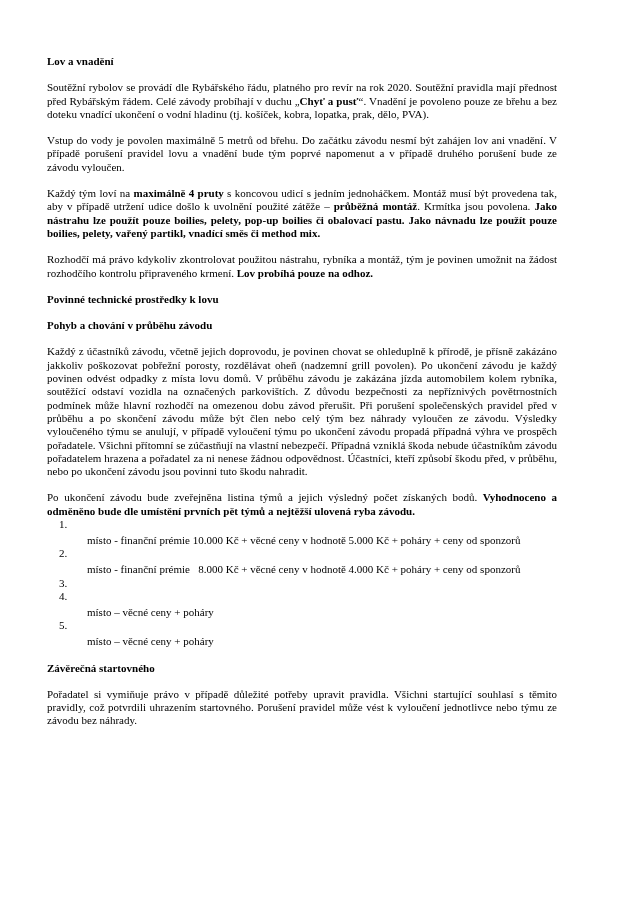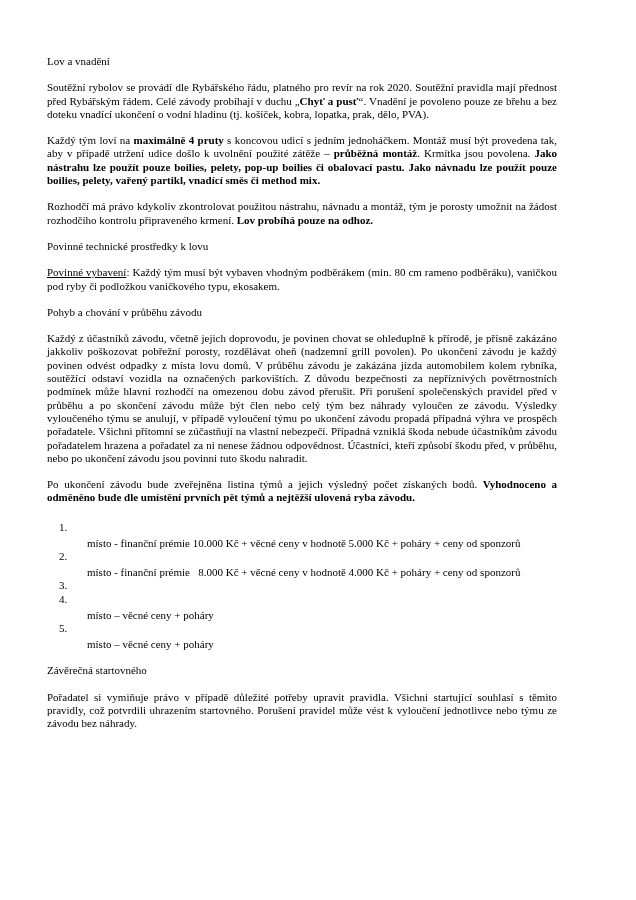--- a/index.html
+++ b/index.html
@@ -10,53 +10,53 @@
     font-size: 11px; line-height: 13.3px; color: #000000;
     position: relative; overflow: hidden;
   }
   .page {
     width: 636px; height: 900px;
     background: #ffffff;
     padding: 42px 79px 0 47px;
     overflow: hidden;
   }
   .hd {
-    font-size: 11px; font-weight: normal;
+    font-size: 11px; font-weight: bold;
     margin: 13px 0;
   }
   .para {
     text-align: justify;
     margin: 13px 0;
   }
-  .para.flush-bottom { margin-bottom: 16px; }
+  .para.flush-bottom { margin-bottom: 0; }
   .b { font-weight: bold; }
   .u { text-decoration: underline; }
   .prize-list { list-style: none; margin: 0; }
   .prize-item { display: flex; }
   .prize-item .num { flex: none; margin-left: 12px; width: 28px; }
   .prize-item .txt { white-space: pre-wrap; margin-top: 16px; }
 </style>
 </head>
 <body>
 
 <div class="page">
 
   <section>
     <h2 class="hd">Lov a vnadění</h2>
     <p class="para"><span>Soutěžní rybolov se provádí dle Rybářského řádu, platného pro revír na rok 2020. Soutěžní pravidla mají přednost před Rybářským řádem. Celé závody probíhají v duchu „</span><span class="b">Chyť a pusť</span><span>“. Vnadění je povoleno pouze ze břehu a bez doteku vnadící ukončení o vodní hladinu (tj. košíček, kobra, lopatka, prak, dělo, PVA).</span></p>
+    <p class="para"><span>Vstup do vody je povolen maximálně 5 metrů od břehu. Do začátku závodu nesmí být zahájen lov ani vnadění. V případě porušení pravidel lovu a vnadění bude tým poprvé napomenut a v případě druhého porušení bude ze závodu vyloučen.</span></p>
   </section>
 
   <section>
     <p class="para"><span>Každý tým loví na </span><span class="b">maximálně 4 pruty</span><span> s koncovou udicí s jedním jednoháčkem. Montáž musí být provedena tak, aby v případě utržení udice došlo k uvolnění použité zátěže – </span><span class="b">průběžná montáž</span><span>. Krmítka jsou povolena. </span><span class="b">Jako nástrahu lze použít pouze boilies, pelety, pop-up boilies či obalovací pastu. Jako návnadu lze použít pouze boilies, pelety, vařený partikl, vnadící směs či method mix.</span></p>
-    <p class="para"><span>Rozhodčí má právo kdykoliv zkontrolovat použitou nástrahu, návnadu a montáž, tým je porosty umožnit na žádost rozhodčího kontrolu připraveného krmení. </span><span class="b">Lov probíhá pouze na odhoz.</span></p>
+    <p class="para"><span>Rozhodčí má právo kdykoliv zkontrolovat použitou nástrahu, rybníka a montáž, tým je povinen umožnit na žádost rozhodčího kontrolu připraveného krmení. </span><span class="b">Lov probíhá pouze na odhoz.</span></p>
   </section>
 
   <section>
     <h2 class="hd">Povinné technické prostředky k lovu</h2>
-    <p class="para"><span class="u">Povinné vybavení</span><span>: Každý tým musí být vybaven vhodným podběrákem (min. 80 cm rameno podběráku), vaničkou pod ryby či podložkou vaničkového typu, ekosakem.</span></p>
   </section>
 
   <section>
     <h2 class="hd">Pohyb a chování v průběhu závodu</h2>
     <p class="para"><span>Každý z účastníků závodu, včetně jejich doprovodu, je povinen chovat se ohleduplně k přírodě, je přísně zakázáno jakkoliv poškozovat pobřežní porosty, rozdělávat oheň (nadzemní grill povolen). Po ukončení závodu je každý povinen odvést odpadky z místa lovu domů. V průběhu závodu je zakázána jízda automobilem kolem rybníka, soutěžící odstaví vozidla na označených parkovištích. Z důvodu bezpečnosti za nepříznivých povětrnostních podmínek může hlavní rozhodčí na omezenou dobu závod přerušit. Při porušení společenských pravidel před v průběhu a po skončení závodu může být člen nebo celý tým bez náhrady vyloučen ze závodu. Výsledky vyloučeného týmu se anulují, v případě vyloučení týmu po ukončení závodu propadá případná výhra ve prospěch pořadatele. Všichni přítomní se zúčastňují na vlastní nebezpečí. Případná vzniklá škoda nebude účastníkům závodu pořadatelem hrazena a pořadatel za ni nenese žádnou odpovědnost. Účastníci, kteří způsobí škodu před, v průběhu, nebo po ukončení závodu jsou povinni tuto škodu nahradit.</span></p>
   </section>
 
   <section>
     <p class="para flush-bottom"><span>Po ukončení závodu bude zveřejněna listina týmů a jejich výsledný počet získaných bodů. </span><span class="b">Vyhodnoceno a odměněno bude dle umístění prvních pět týmů a nejtěžší ulovená ryba závodu.</span></p>
     <ol class="prize-list">

